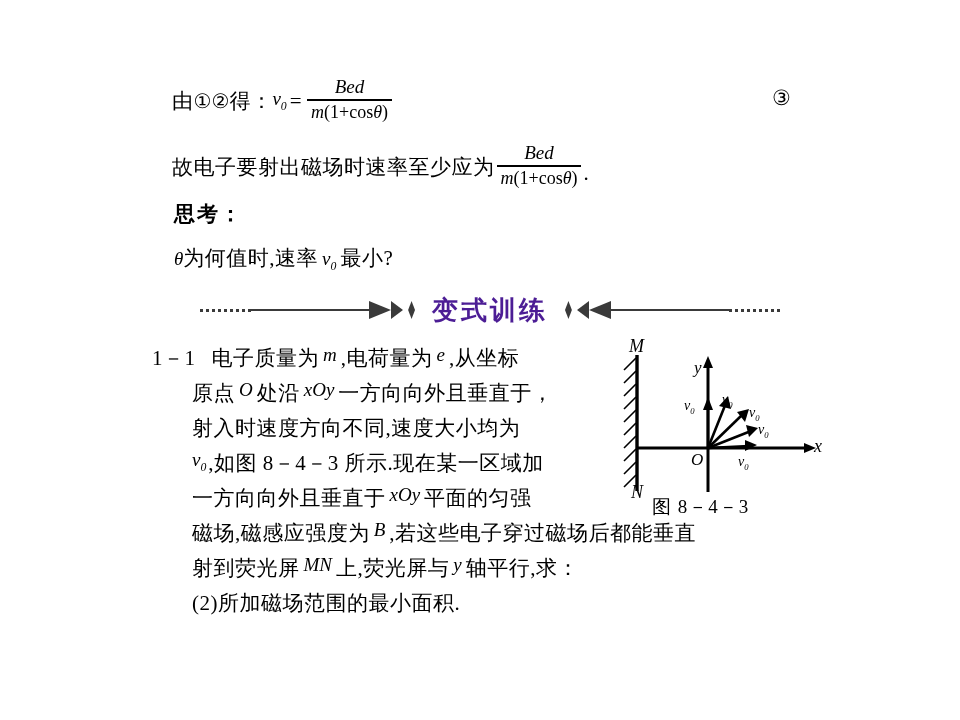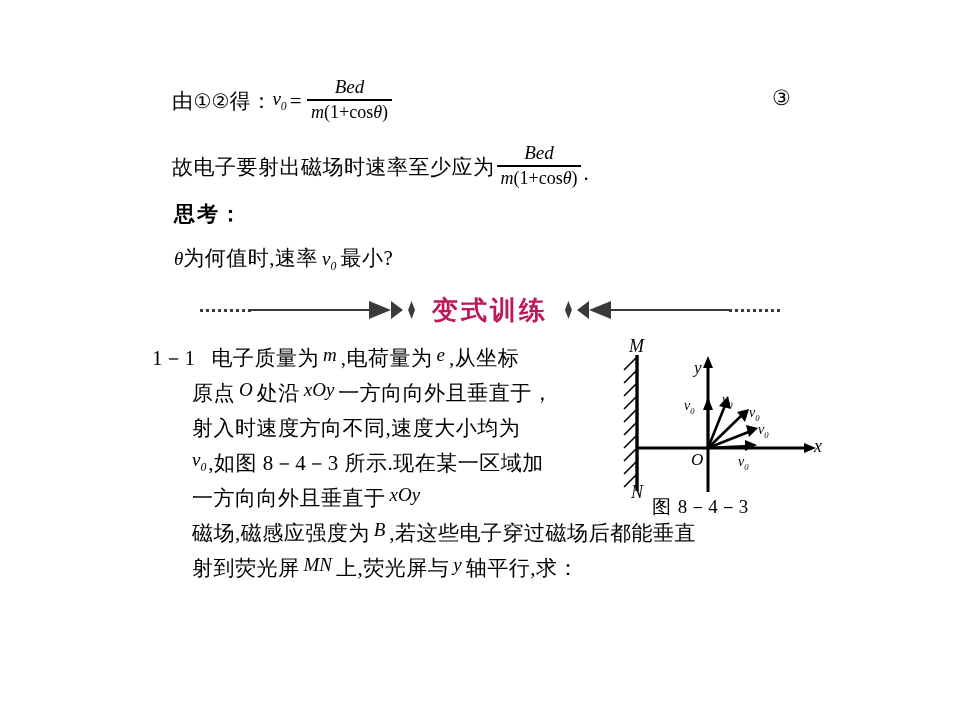--- a/index.html
+++ b/index.html
@@ -172,21 +172,21 @@
     background: #3a3a3a;
     margin: 0 5px;
     clip-path: polygon(50% 0, 100% 50%, 50% 100%, 0 50%);
   }
   #banner .btitle {
     font-family: "Liberation Sans", "DejaVu Sans", sans-serif;
     font-weight: bold;
     font-size: 26px;
     letter-spacing: 3px;
     margin: 0 12px;
-    color: #be185d;
+    color: #4c1d95;
     white-space: nowrap;
   }
 
   
   #problem {
     position: absolute;
     left: 152px;
     top: 344px;
     width: 660px;
   }
@@ -294,32 +294,36 @@
       <div class="pline indent">
         <span class="cn">射入时速度方向不同,速度大小均为</span>
       </div>
       <div class="pline indent">
         <span class="var" style="margin-right: 2px;"><span>v</span><sub class="s">0</sub></span>
         <span class="cn">,如图 8－4－3 所示.现在某一区域加</span>
       </div>
       <div class="pline indent">
         <span class="cn">一方向向外且垂直于</span>
         <span class="var" style="margin: 0px 4px;">xOy</span>
+        <span class="cn">平面的匀强</span>
       </div>
       <div class="pline indent">
         <span class="cn">磁场,磁感应强度为</span>
         <span class="var" style="margin: 0px 4px;">B</span>
         <span class="cn">,若这些电子穿过磁场后都能垂直</span>
       </div>
       <div class="pline indent">
         <span class="cn">射到荧光屏</span>
         <span class="var" style="margin: 0px 4px;">MN</span>
         <span class="cn">上,荧光屏与</span>
         <span class="var" style="margin: 0px 4px;">y</span>
         <span class="cn">轴平行,求：</span>
+      </div>
+      <div class="pline indent">
+        <span class="cn">(2)所加磁场范围的最小面积.</span>
       </div>
     </div>
 
   <div id="figure">
     <svg width="216" height="190" viewBox="0 0 216 190" xmlns="http://www.w3.org/2000/svg">
 
       <g stroke="#000" stroke-width="1.6">
         <line x1="6" y1="28" x2="18" y2="16"></line>
         <line x1="6" y1="41" x2="18" y2="29"></line>
         <line x1="6" y1="54" x2="18" y2="42"></line>

